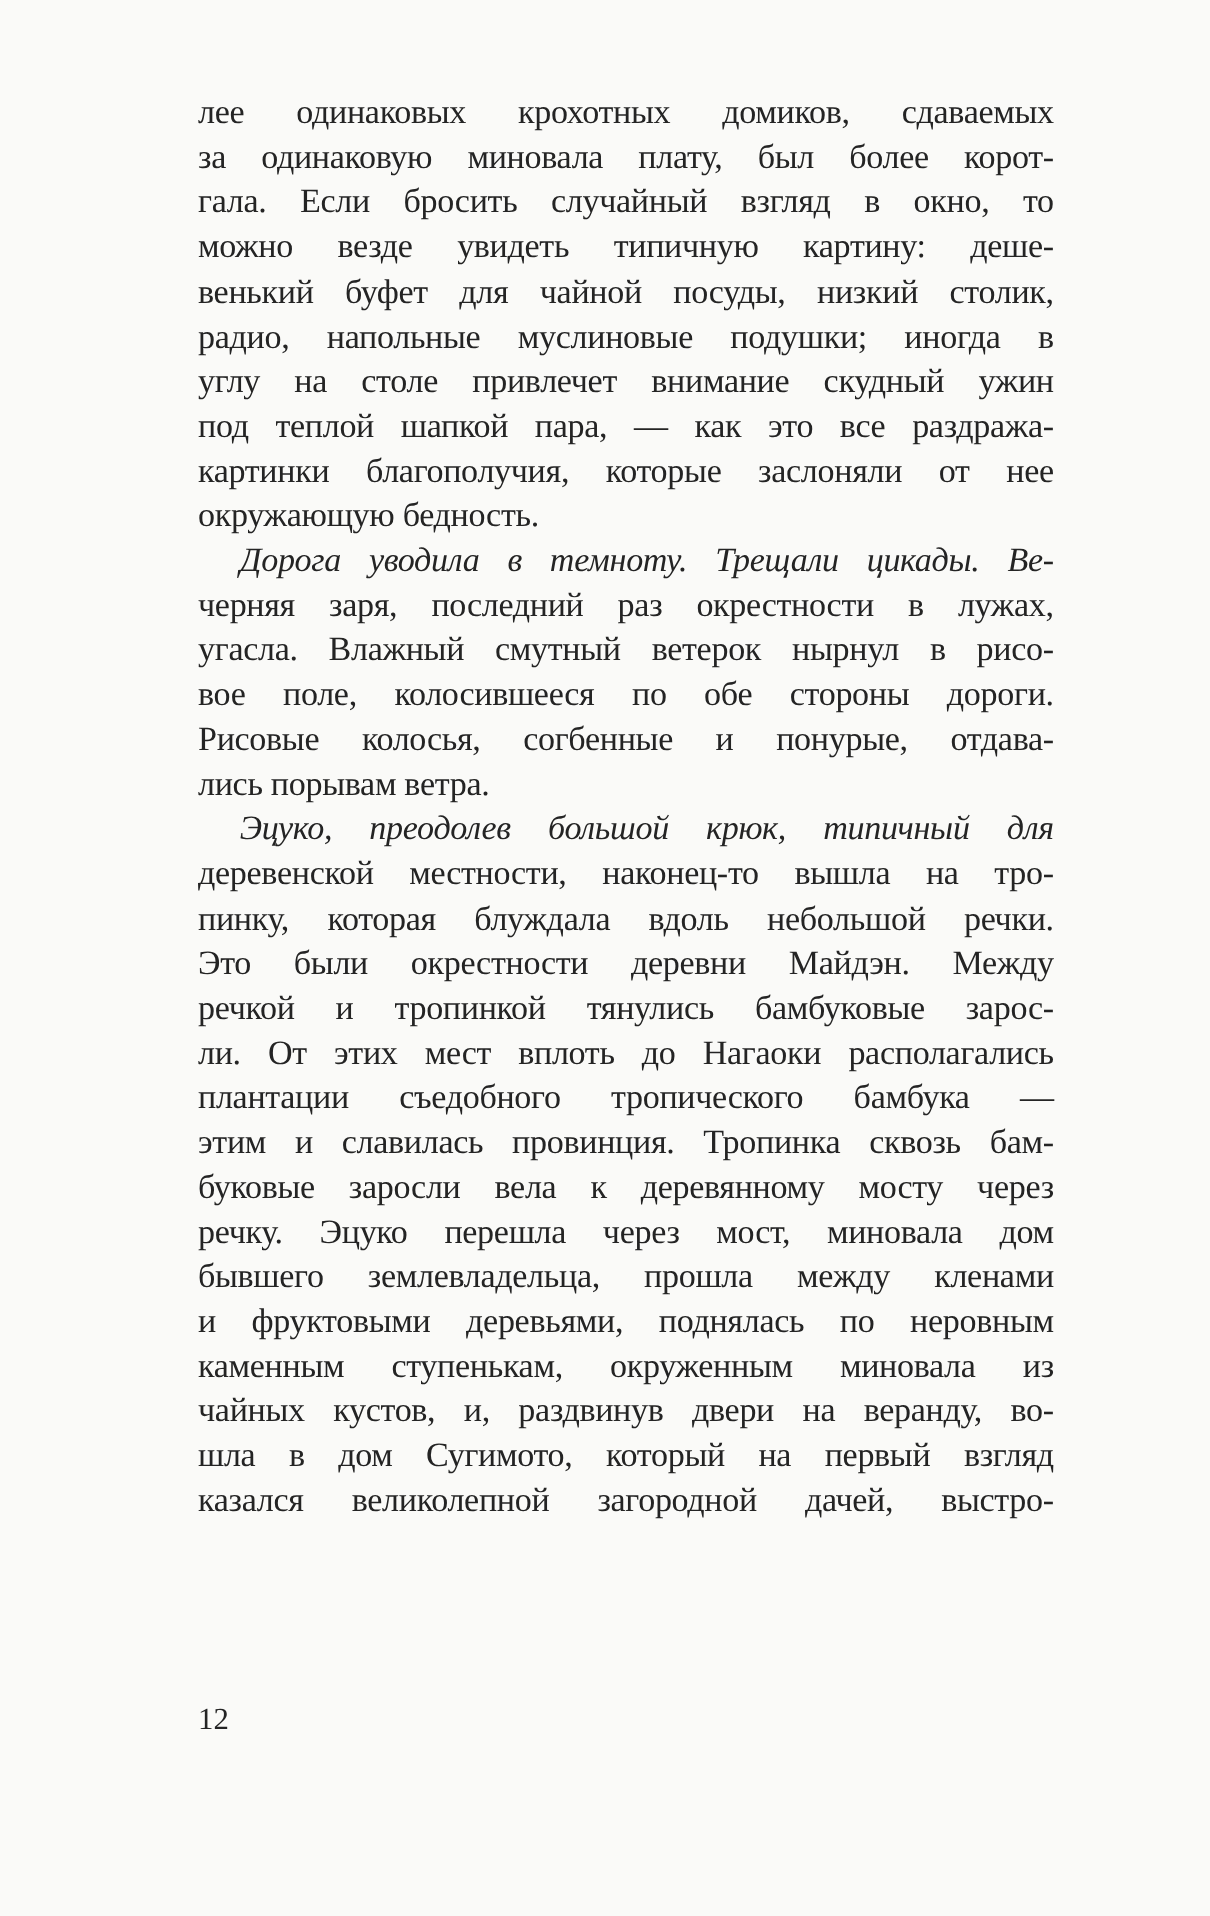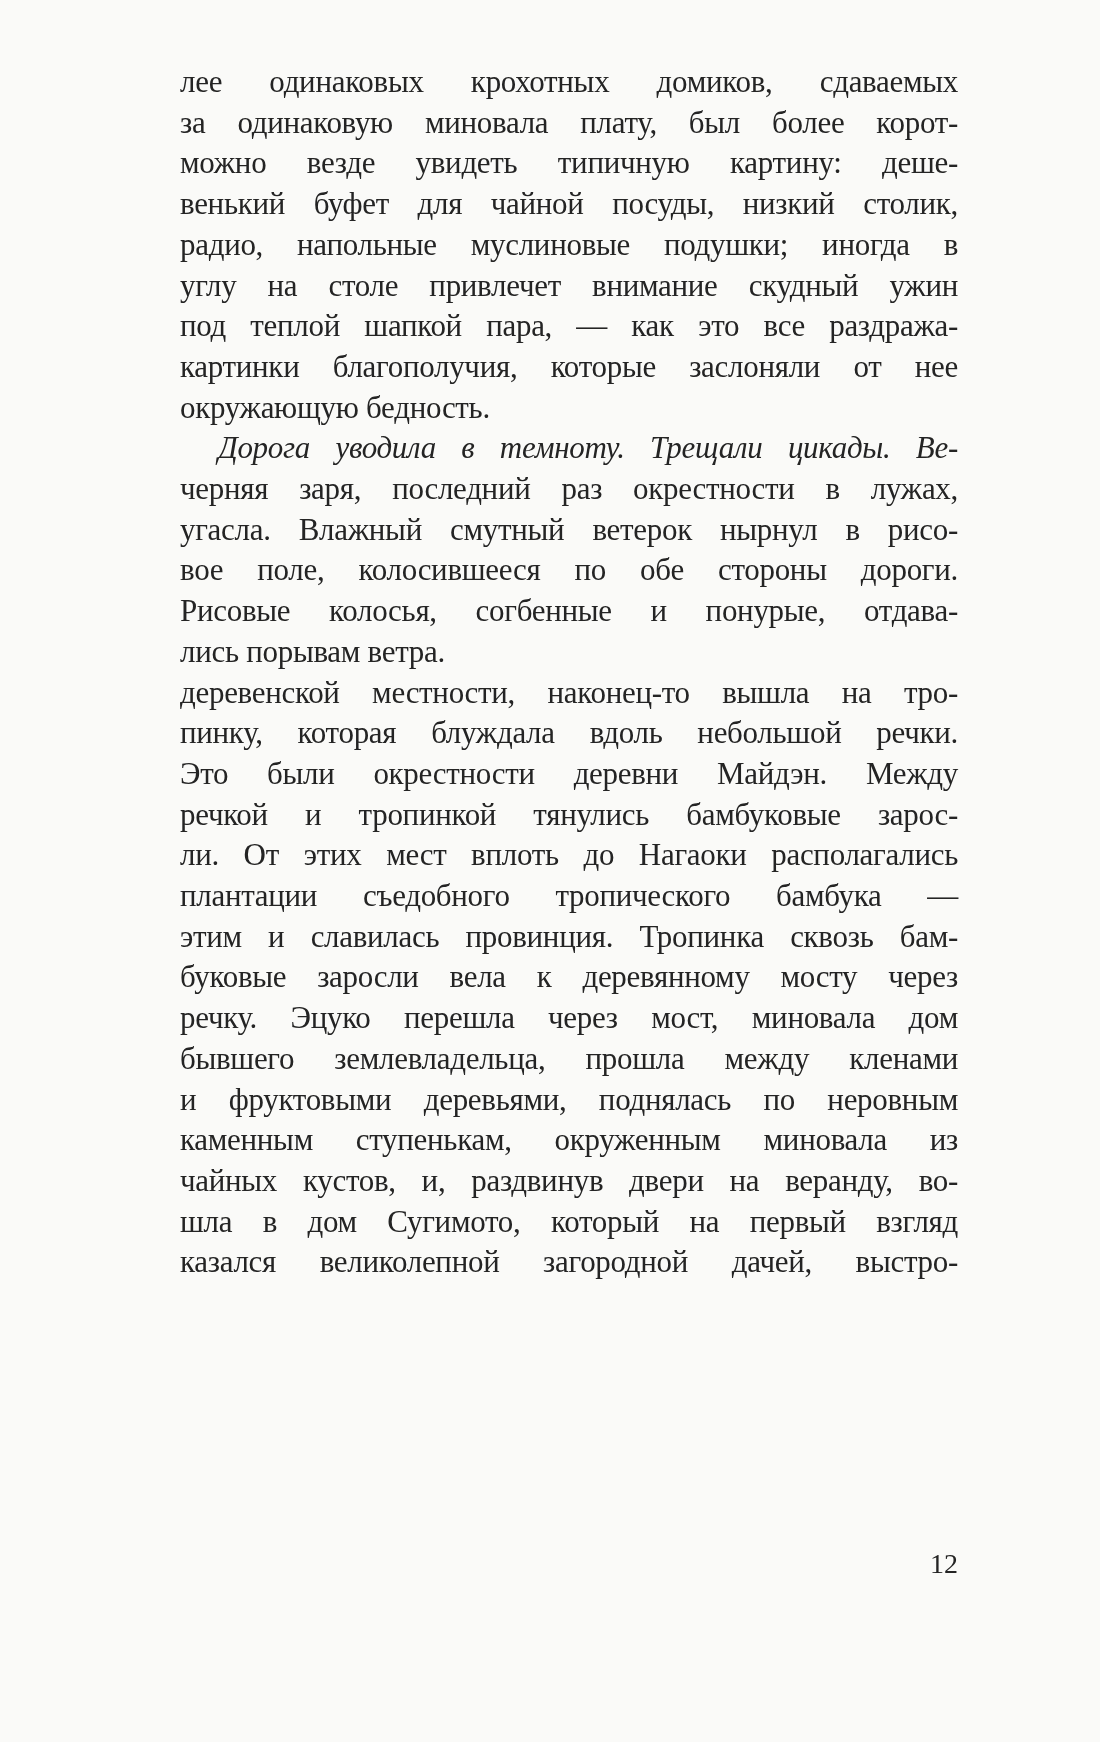--- a/index.html
+++ b/index.html
@@ -11,21 +11,21 @@
     height: 1742px;
     background: #f5f4f2;
     font-family: "Liberation Serif", "DejaVu Serif", serif;
   }
   .page {
     position: relative;
     width: 1100px;
     height: 1742px;
     box-sizing: border-box;
     background: var(--page-bg, #fafaf8);
-    padding: 62px 142px 0 180px;
+    padding: 82px 142px 0 180px;
   }
   .text-block {
     color: var(--page-fg, #242424);
     font-size: 31px;
     line-height: 40.7px;
     letter-spacing: -0.3px;
   }
   .paragraph {
     margin: 0;
   }
@@ -38,50 +38,52 @@
   }
   .line.indent {
     text-indent: 38px;
     font-style: italic;
   }
   .folio {
     position: absolute;
     top: 1548px;
     left: 180px;
     width: 778px;
-    text-align: right;
+    text-align: left;
     font-size: 28px;
     color: var(--page-fg, #242424);
   }
 </style>
 </head>
 <body>
 
 <div class="page">
   <main class="text-block" id="text-block">
       <div class="paragraph">
         <div class="line">лее одинаковых крохотных домиков, сдаваемых</div>
         <div class="line">за одинаковую миновала плату, был более корот-</div>
+        <div class="line">гала. Если бросить случайный взгляд в окно, то</div>
         <div class="line">можно везде увидеть типичную картину: деше-</div>
         <div class="line">венький буфет для чайной посуды, низкий столик,</div>
         <div class="line">радио, напольные муслиновые подушки; иногда в</div>
         <div class="line">углу на столе привлечет внимание скудный ужин</div>
         <div class="line">под теплой шапкой пара, — как это все раздража-</div>
         <div class="line">картинки благополучия, которые заслоняли от нее</div>
         <div class="line para-end">окружающую бедность.</div>
       </div>
       <div class="paragraph">
         <div class="line indent">Дорога уводила в темноту. Трещали цикады. Ве-</div>
         <div class="line">черняя заря, последний раз окрестности в лужах,</div>
         <div class="line">угасла. Влажный смутный ветерок нырнул в рисо-</div>
         <div class="line">вое поле, колосившееся по обе стороны дороги.</div>
         <div class="line">Рисовые колосья, согбенные и понурые, отдава-</div>
         <div class="line para-end">лись порывам ветра.</div>
       </div>
       <div class="paragraph">
+        <div class="line indent">Эцуко, преодолев большой крюк, типичный для</div>
         <div class="line">деревенской местности, наконец-то вышла на тро-</div>
         <div class="line">пинку, которая блуждала вдоль небольшой речки.</div>
         <div class="line">Это были окрестности деревни Майдэн. Между</div>
         <div class="line">речкой и тропинкой тянулись бамбуковые зарос-</div>
         <div class="line">ли. От этих мест вплоть до Нагаоки располагались</div>
         <div class="line">плантации съедобного тропического бамбука —</div>
         <div class="line">этим и славилась провинция. Тропинка сквозь бам-</div>
         <div class="line">буковые заросли вела к деревянному мосту через</div>
         <div class="line">речку. Эцуко перешла через мост, миновала дом</div>
         <div class="line">бывшего землевладельца, прошла между кленами</div>

